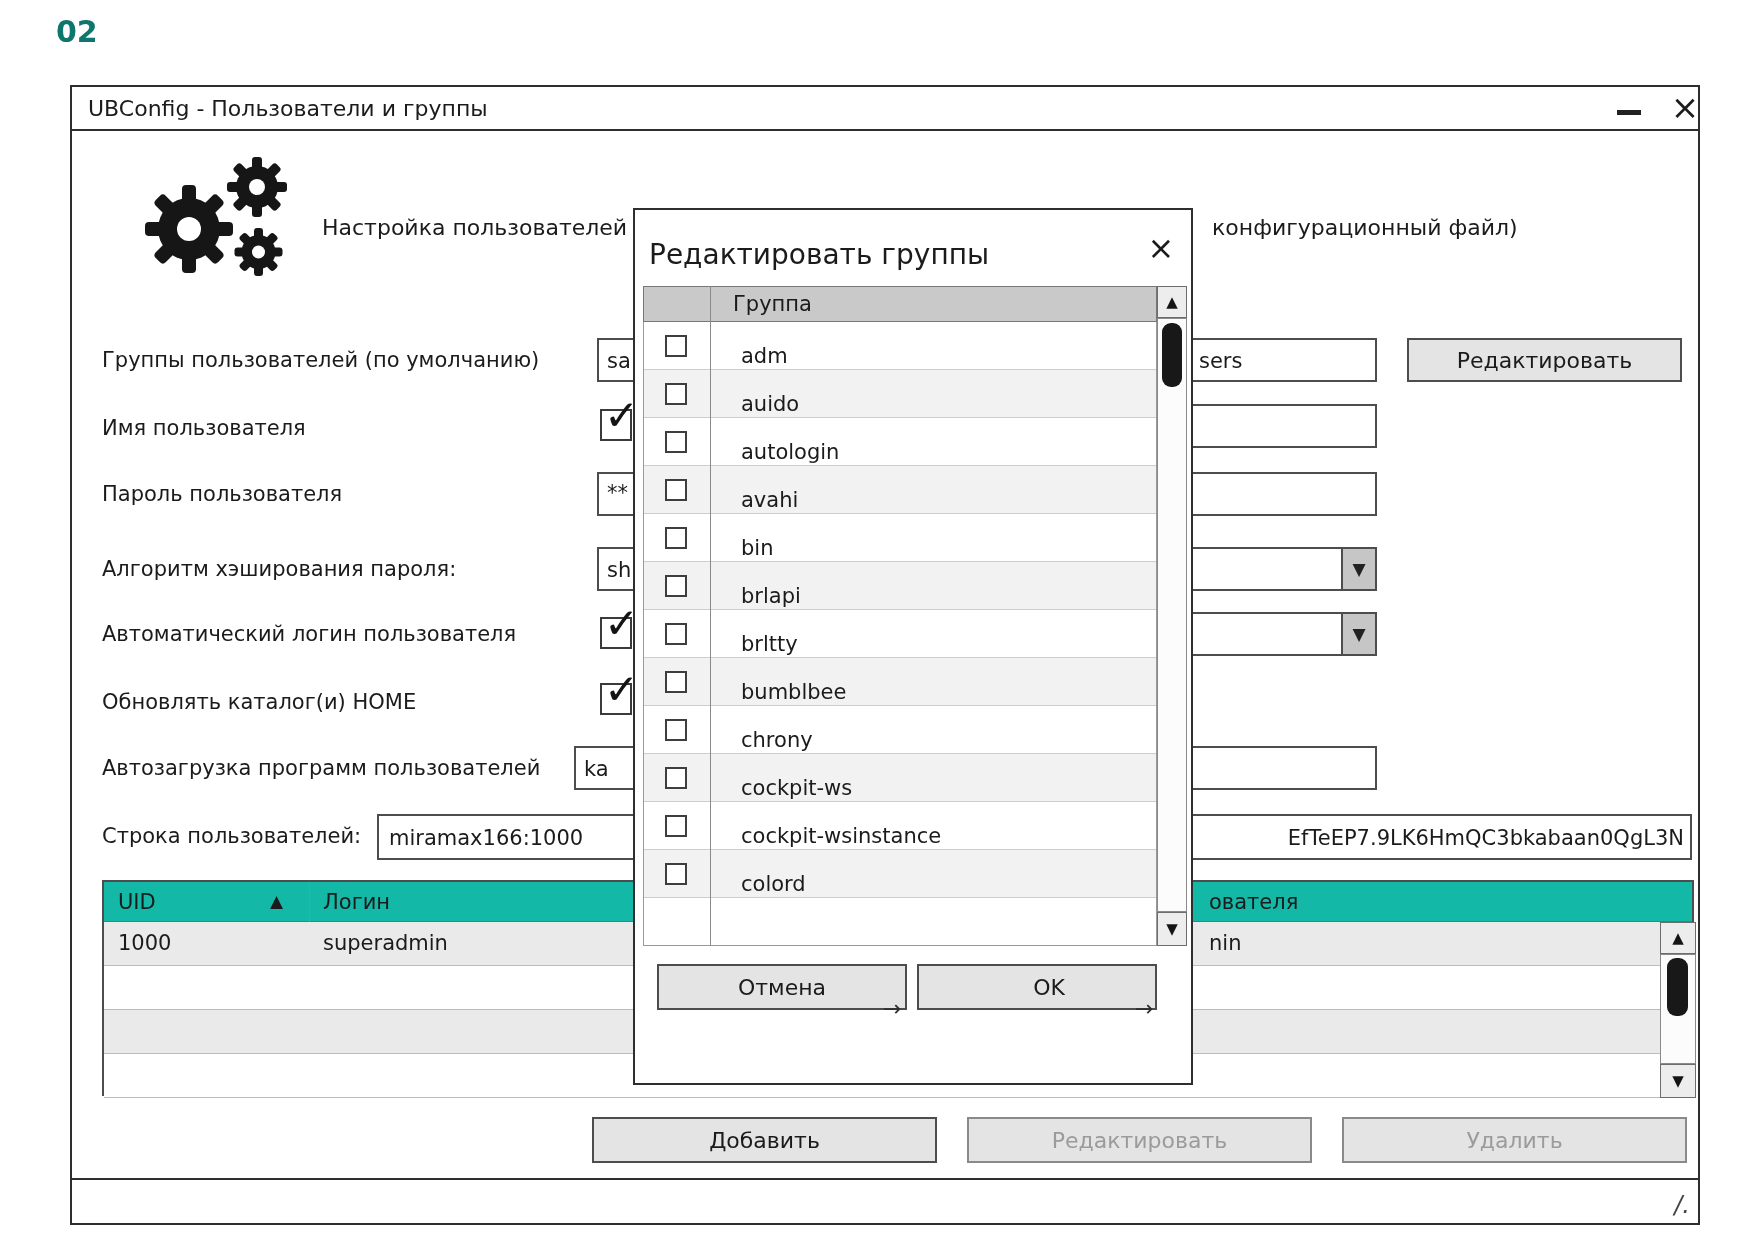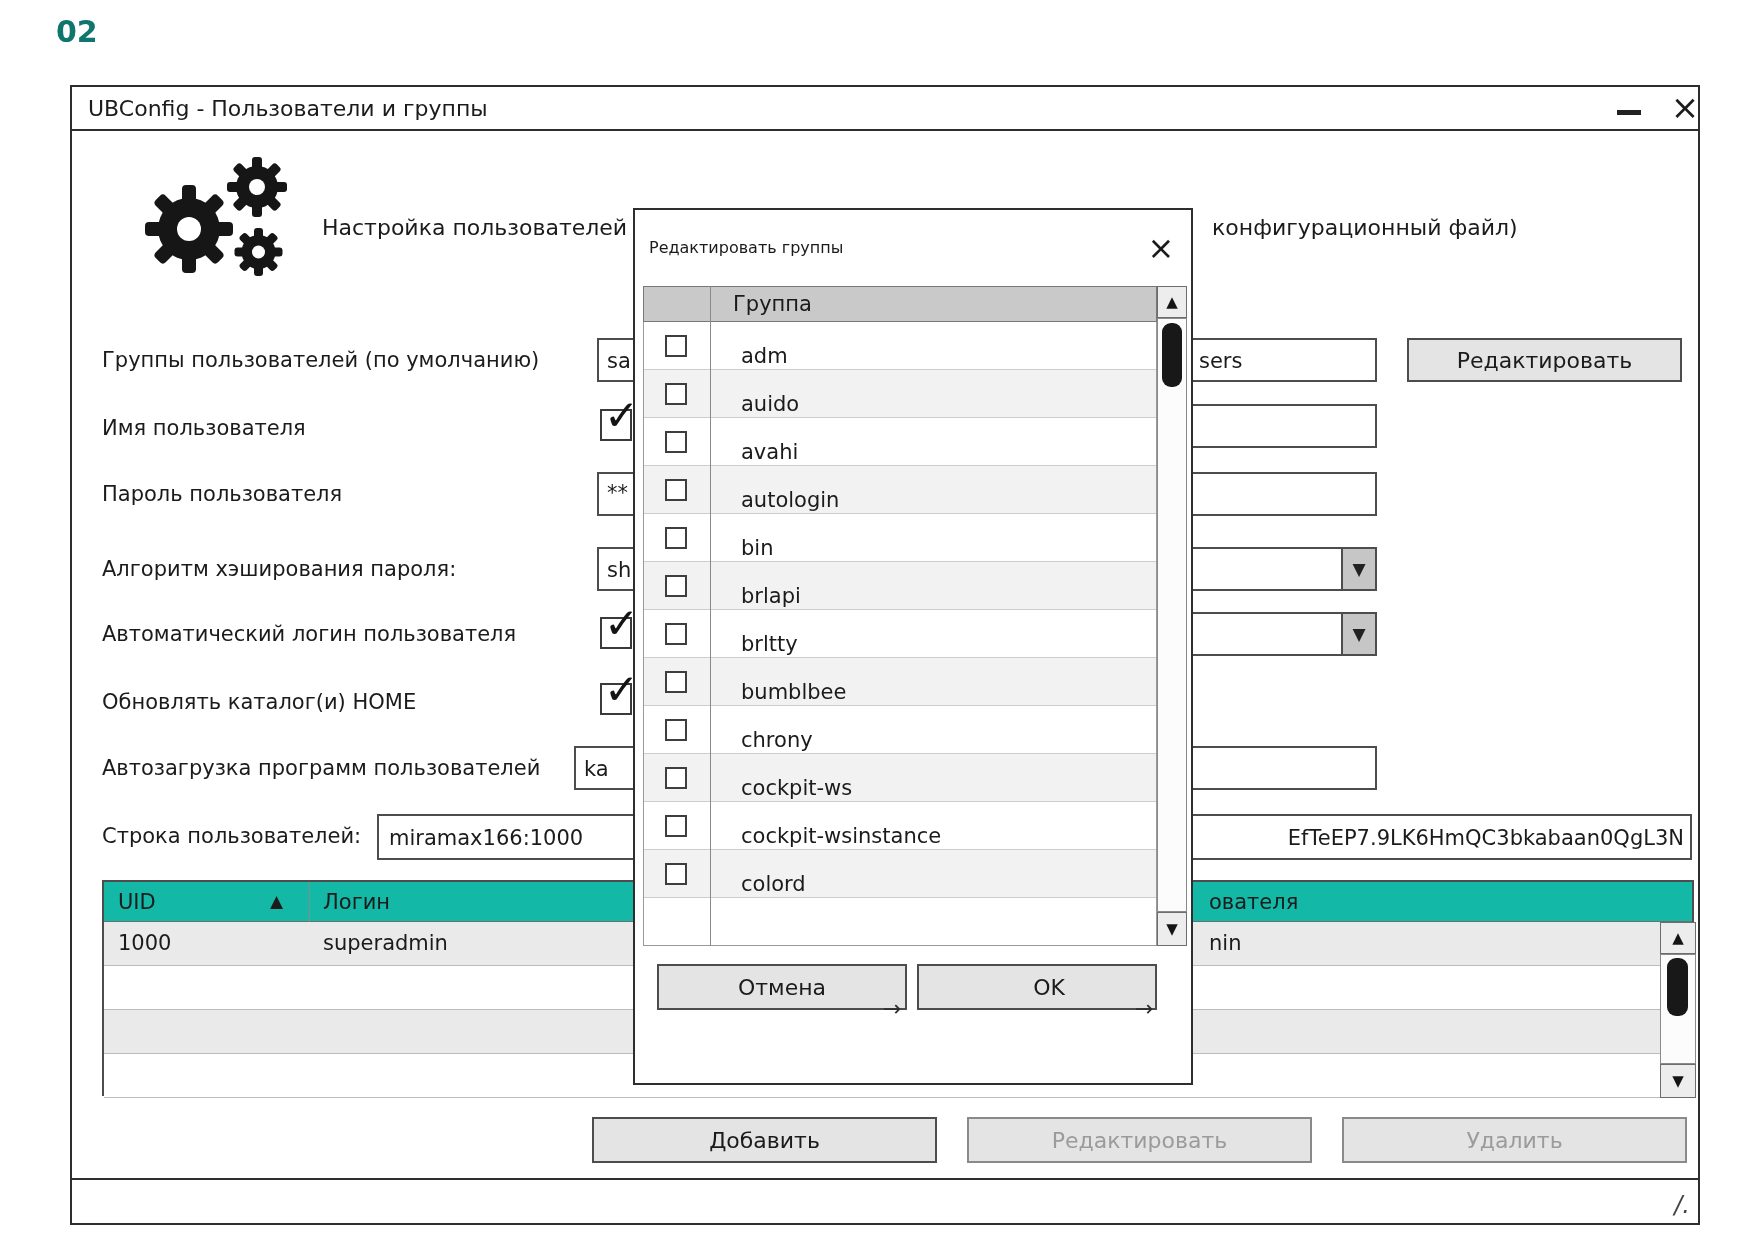--- a/index.html
+++ b/index.html
@@ -202,45 +202,45 @@
   <div class="abs btn disabled" style="left:895px;top:1030px;width:345px;height:46px;">Редактировать</div>
   <div class="abs btn disabled" style="left:1270px;top:1030px;width:345px;height:46px;">Удалить</div>
 
   <div class="abs" style="left:0;top:1091px;width:100%;height:45px;border-top:2px solid #2e2e2e;">
     <span class="abs" style="right:8px;bottom:4px;font-size:24px;font-style:italic;color:#444;">/.</span>
   </div>
 </div>
 
 <div class="abs dialog">
 
-  <span class="abs" style="left:14px;top:28px;font-size:16px;white-space:nowrap;">Редактировать группы</span>
+  <span class="abs" style="left:14px;top:28px;font-size:28px;white-space:nowrap;">Редактировать группы</span>
   <div class="abs" style="left:506px;top:18px;width:40px;height:40px;text-align:center;font-size:32px;line-height:40px;">
     <span>×</span>
   </div>
 
   <div class="abs dlg-head">
     <span class="abs txt" style="left:89px;top:4px;">Группа</span>
   </div>
 
   <div class="abs dlg-rows">
     <div class="dlg-row">
       <span class="dlg-cb"></span>
       <span class="dlg-name">adm</span>
     </div>
     <div class="dlg-row">
       <span class="dlg-cb"></span>
       <span class="dlg-name">auido</span>
     </div>
     <div class="dlg-row">
       <span class="dlg-cb"></span>
+      <span class="dlg-name">autologin</span>
+    </div>
+    <div class="dlg-row">
+      <span class="dlg-cb"></span>
       <span class="dlg-name">avahi</span>
-    </div>
-    <div class="dlg-row">
-      <span class="dlg-cb"></span>
-      <span class="dlg-name">autologin</span>
     </div>
     <div class="dlg-row">
       <span class="dlg-cb"></span>
       <span class="dlg-name">bin</span>
     </div>
     <div class="dlg-row">
       <span class="dlg-cb"></span>
       <span class="dlg-name">brlapi</span>
     </div>
     <div class="dlg-row">

